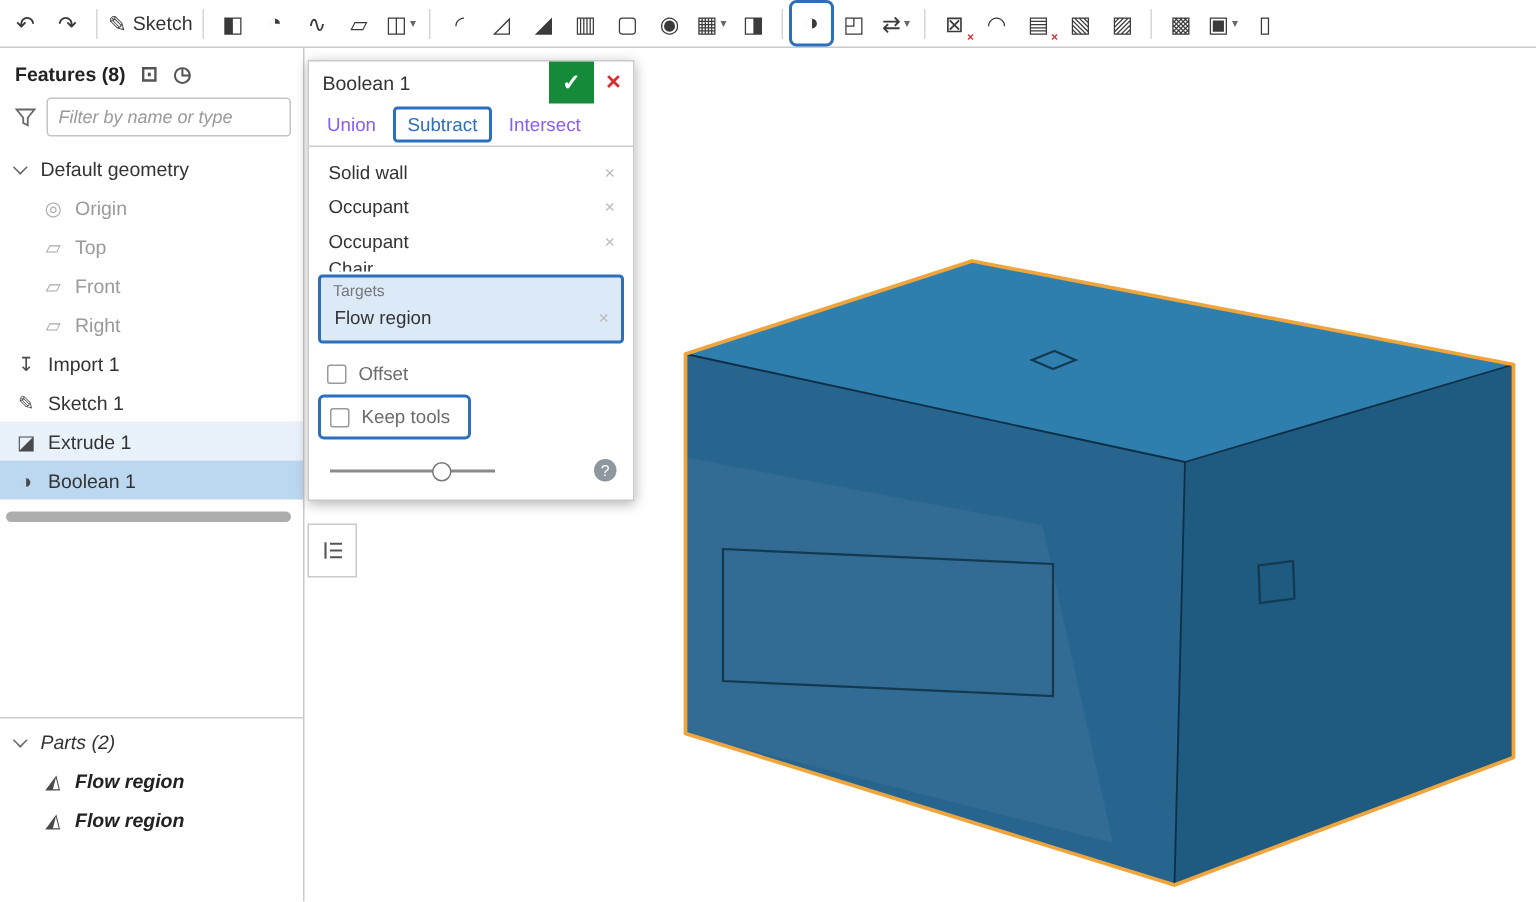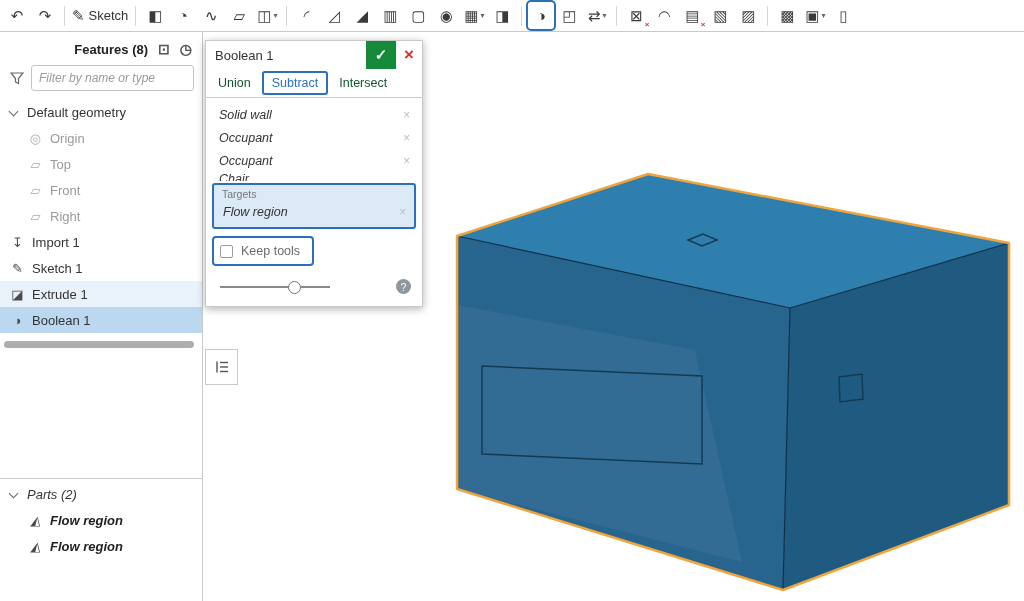--- a/index.html
+++ b/index.html
@@ -14,21 +14,21 @@
   .tb-item{position:relative;display:flex;align-items:center;justify-content:center;
     min-width:24px;height:25px;margin:0 2px;color:#3a3a3a;font-size:15px;cursor:pointer;border-radius:2px;}
   .tb-item .lbl{font-size:13px;color:#333;margin-left:4px;}
   .tb-item .caret{font-size:8px;color:#666;margin-left:2px;}
   .tb-item.hl{outline:2px solid #2b6fbd;outline-offset:1px;}
   .tb-item .accent{position:absolute;right:-1px;bottom:-1px;color:#d33;font-size:8px;font-weight:bold;}
   .tb-sep{width:1px;height:20px;background:#d5d5d5;margin:0 5px;}
   
   .features{position:absolute;top:32px;left:0;width:203px;height:569px;background:#fff;
     border-right:1px solid #c9c9c9;box-sizing:border-box;font-size:13px;z-index:3;}
-  .f-header{display:flex;align-items:center;padding:9px 10px 3px 10px;font-weight:700;color:#222;justify-content:flex-end;}
+  .f-header{display:flex;align-items:center;padding:9px 10px 3px 10px;font-weight:700;color:#222;}
   .f-header .hicon{margin-left:10px;color:#555;font-size:14px;cursor:pointer;}
   .f-header .hicon:first-of-type{margin-left:auto;}
   .f-filter{display:flex;align-items:center;padding:5px 8px 8px 10px;gap:7px;}
   .f-filter input{flex:1;height:24px;border:1px solid #c4c4c4;border-radius:3px;padding:0 7px;
     font-size:12px;font-family:"Liberation Sans",sans-serif;outline:none;min-width:0;}
   .f-filter input::placeholder{color:#9a9a9a;font-style:italic;}
   .row{height:26px;display:flex;align-items:center;padding-left:10px;gap:7px;box-sizing:border-box;}
   .row .ticon{width:15px;text-align:center;color:#4a4a4a;font-size:13px;flex:0 0 15px;}
   .row.muted{color:#9a9a9a;} .row.muted .ticon{color:#ababab;}
   .row.indent{padding-left:28px;}
@@ -42,27 +42,27 @@
   
   .dialog{position:absolute;left:205px;top:40px;width:218px;background:#fff;z-index:5;
     border:1px solid #c9c9c9;box-shadow:0 2px 8px rgba(0,0,0,.3);box-sizing:border-box;font-size:13px;}
   .d-head{display:flex;align-items:stretch;height:28px;}
   .d-title{flex:1;display:flex;align-items:center;padding-left:9px;color:#333;}
   .d-check{width:30px;background:#158a39;color:#fff;display:flex;align-items:center;justify-content:center;
     font-size:15px;font-weight:bold;cursor:pointer;}
   .d-close{width:26px;display:flex;align-items:center;justify-content:center;color:#d32f2f;
     font-size:17px;font-weight:bold;cursor:pointer;}
   .d-tabs{display:flex;align-items:center;border-bottom:1px solid #ccc;height:28px;padding:0 4px;gap:3px;}
-  .d-tab{padding:3px 8px;font-size:12.5px;color:#14532d;cursor:pointer;white-space:nowrap;}
+  .d-tab{padding:3px 8px;font-size:12.5px;color:#8b5cf6;cursor:pointer;white-space:nowrap;}
   .d-tab.active{color:#2b6fbd;font-weight:400;border:2px solid #2b6fbd;border-radius:3px;}
   .d-body{padding:5px 6px 12px;}
   .d-label-row{display:flex;justify-content:space-between;align-items:center;color:#8a8a8a;
     font-size:11px;padding:2px 5px 1px;}
   .sort{color:#444;font-size:12px;cursor:pointer;}
-  .tool-row{display:flex;align-items:center;height:23px;padding:0 6px 0 7px;font-size:12.5px;color:#333;cursor:pointer;font-style:italic;}
+  .tool-row{display:flex;align-items:center;height:23px;padding:0 6px 0 7px;font-size:12.5px;color:#333;cursor:pointer;}
   .tool-row .x{margin-left:auto;color:#bdbdbd;font-size:12px;cursor:pointer;}
   .tool-row.partial{height:9px;overflow:hidden;align-items:flex-start;}
   .targets-box{border:2px solid #2b6fbd;background:#dceaf8;border-radius:3px;margin-top:2px;padding:3px 2px 4px;}
   .targets-box .t-label{font-size:10.5px;color:#777;padding-left:6px;}
   .check-row{display:flex;align-items:center;gap:8px;font-size:12.5px;color:#6b6b6b;cursor:pointer;}
   .checkbox{width:13px;height:13px;border:1px solid #9a9a9a;border-radius:2px;background:#fff;box-sizing:border-box;flex:0 0 13px;}
   .offset-row{margin:13px 0 0 6px;}
   .keep-wrap{display:inline-flex;border:2px solid #2b6fbd;border-radius:4px;padding:6px 12px 6px 6px;margin:7px 0 0 0;}
   .slider-row{display:flex;align-items:center;margin-top:13px;padding:0 5px;}
   .slider-track{position:relative;width:110px;height:2px;background:#8a8a8a;margin-left:3px;cursor:pointer;}
@@ -290,20 +290,24 @@
     <div class="tool-row partial">
       <span>Chair</span>
     </div>
     <div class="targets-box">
       <div class="t-label">Targets</div>
       <div class="tool-row">
         <span>Flow region</span>
         <span class="x">×</span>
       </div>
     </div>
+    <div class="check-row offset-row">
+      <span class="checkbox"></span>
+      <span>Offset</span>
+    </div>
     <div class="keep-wrap">
       <div class="check-row">
         <span class="checkbox"></span>
         <span>Keep tools</span>
       </div>
     </div>
     <div class="slider-row">
       <div class="slider-track">
         <div class="slider-handle"></div>
       </div>

